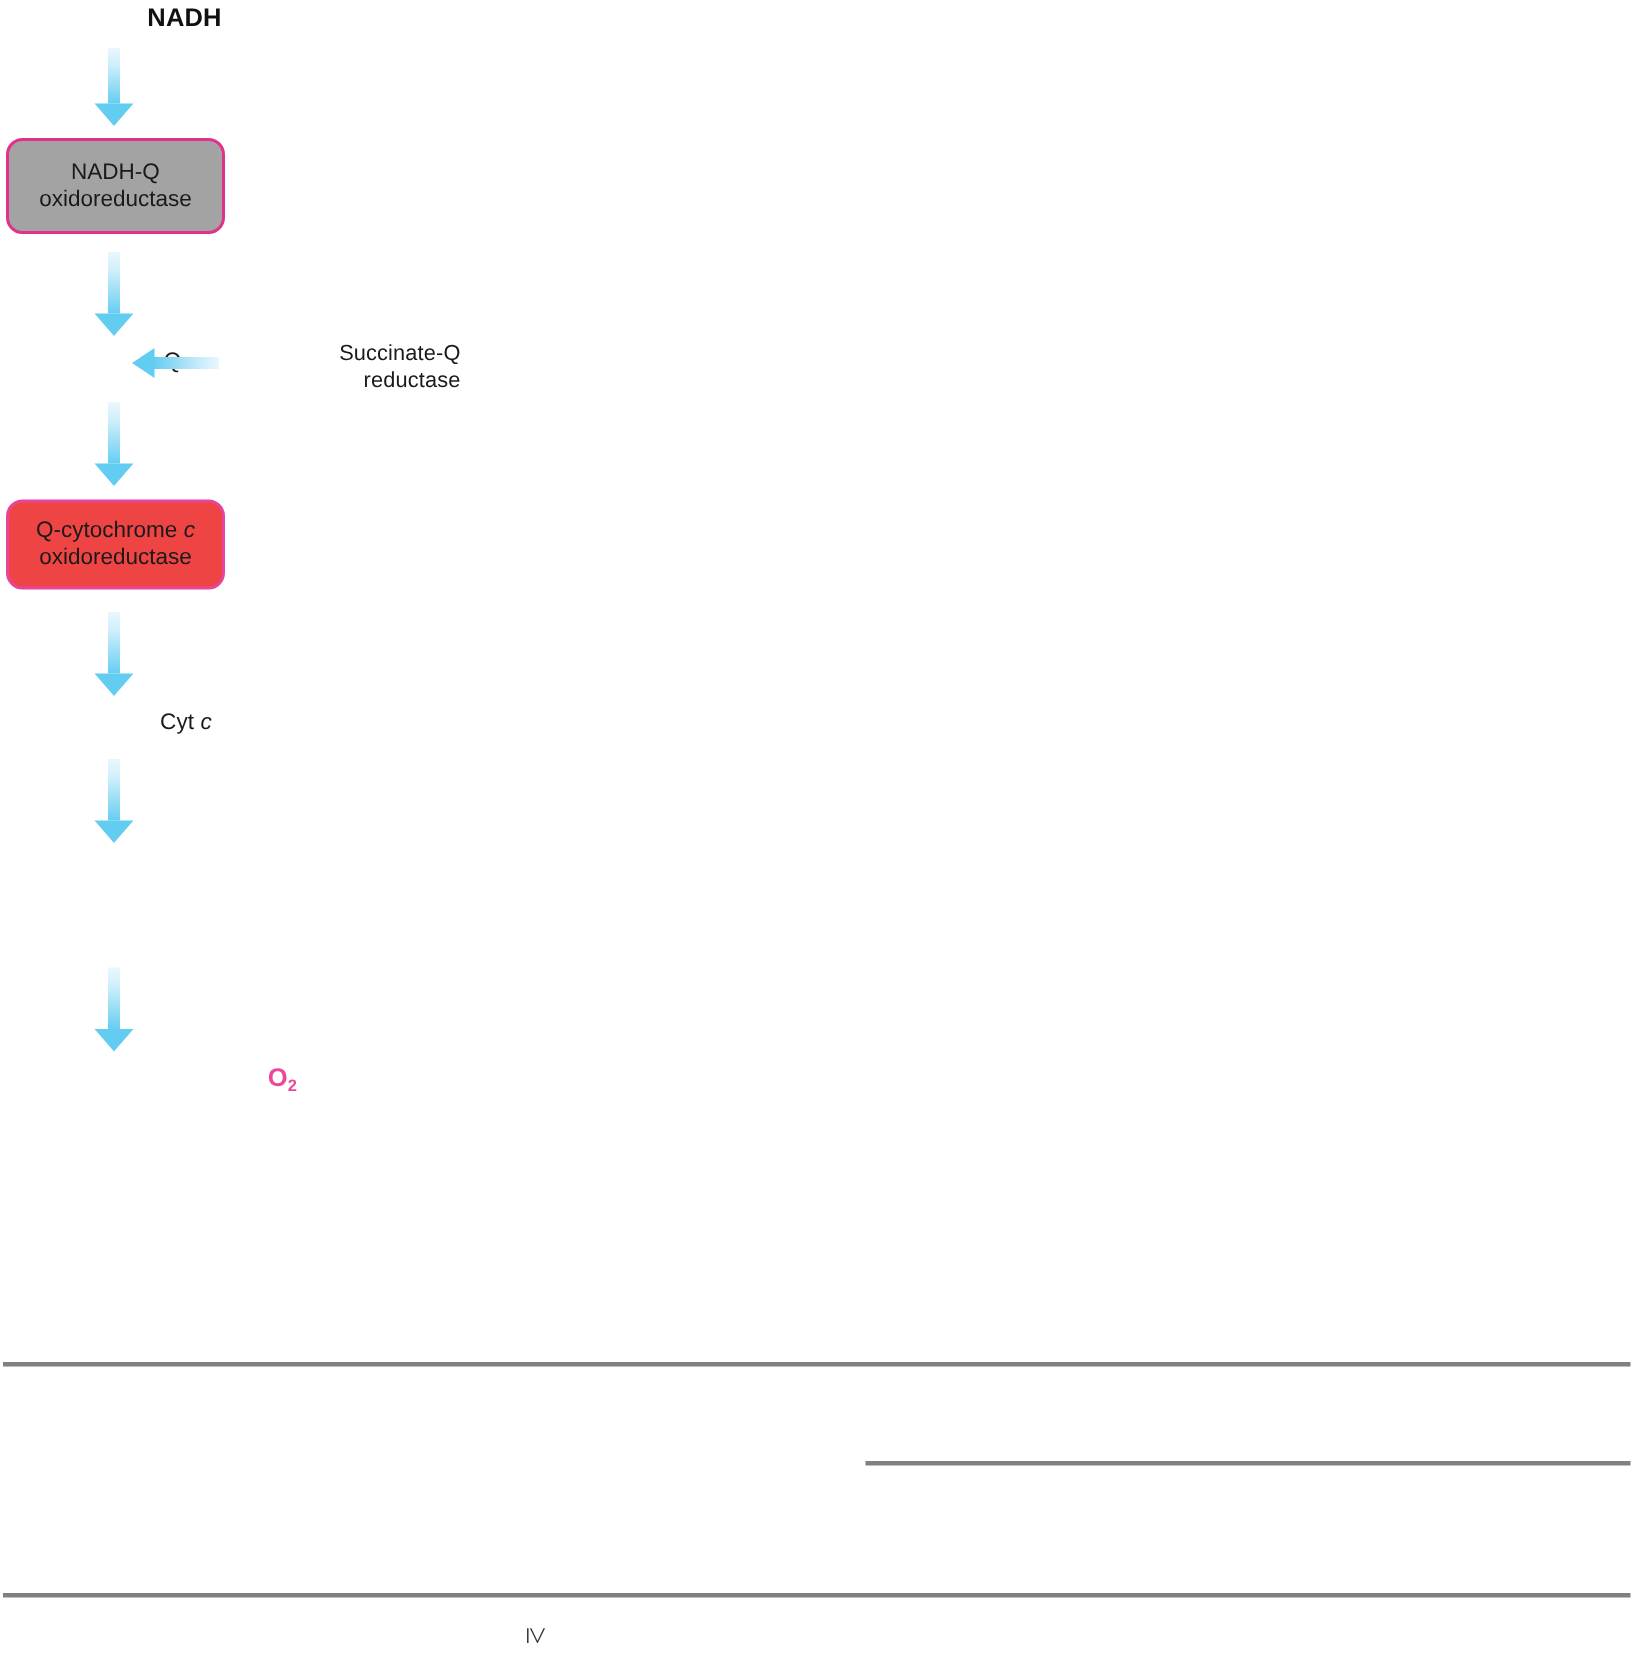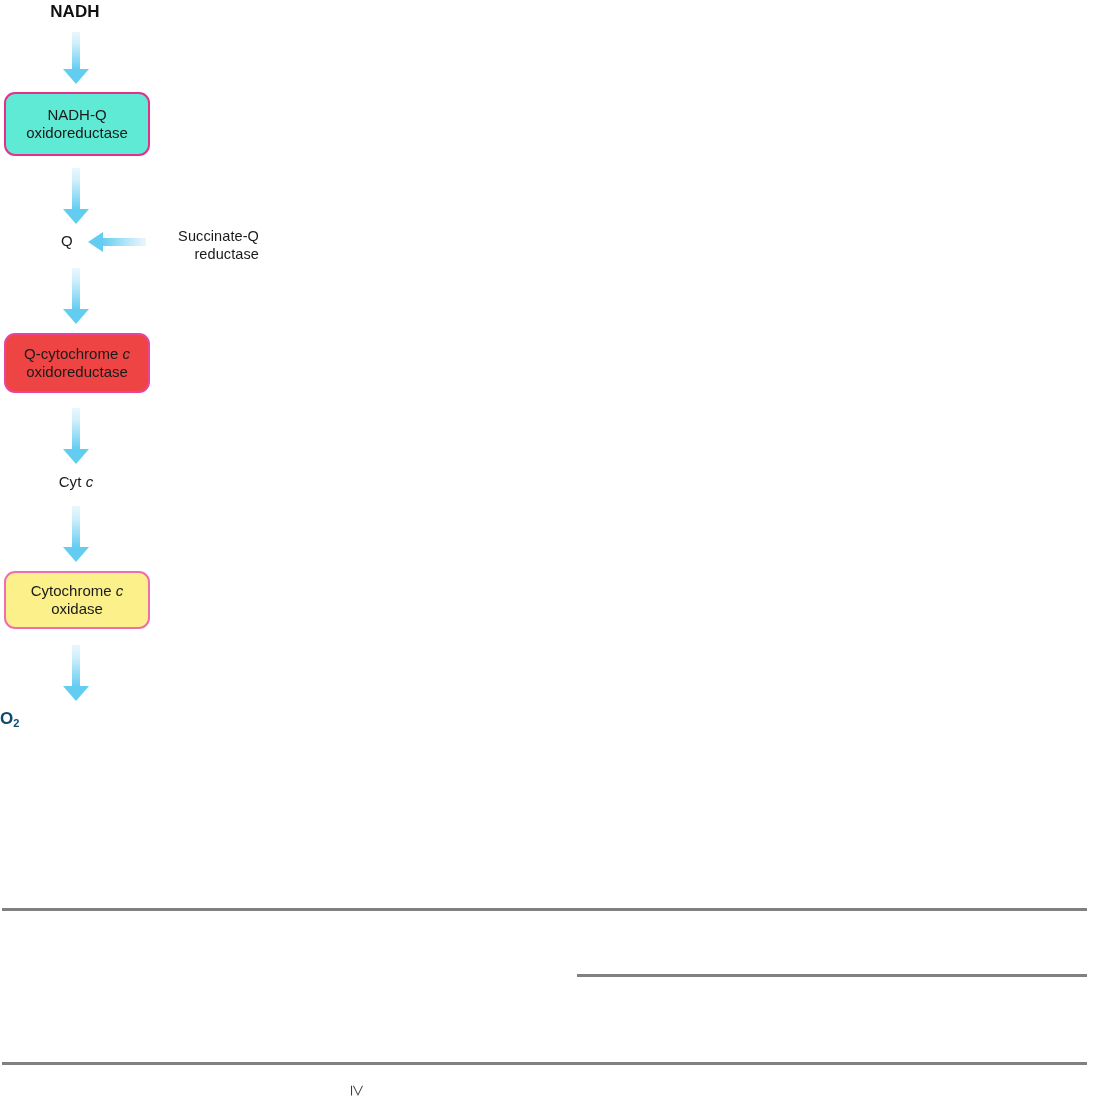--- a/index.html
+++ b/index.html
@@ -21,36 +21,37 @@
     width: 1095px;
     height: 1112px;
   }
 
   
   .label {
     position: absolute;
     white-space: nowrap;
     color: #1a1a1a;
     letter-spacing: .1px;
+    padding-left: 48px;
   }
   .label-nadh {
     left: 0; top: 2px;
     width: 150px;
     text-align: center;
     font-size: 17px;
     font-weight: bold;
     color: #111111;
   }
   .label-o2 {
     left: 0; top: 709px;
     width: 150px;
-    text-align: left;
+    text-align: right;
     font-size: 17px;
     font-weight: bold;
-    color: #0c4a6e;
+    color: #ec4899;
   }
   .label-o2 sub {
     font-size: 11px;
     font-weight: bold;
     vertical-align: -3px;
   }
   .label-q {
     left: 52px; top: 232px;
     width: 30px;
     text-align: center;
@@ -86,21 +87,21 @@
     align-items: center;
     justify-content: center;
     text-align: center;
     font-size: 15px;
     line-height: 18px;
     color: #1a1a1a;
   }
   .box-nadhq {
     top: 92px;
     height: 64px;
-    background: #5eead4;
+    background: #a3a3a3;
     border-color: #e2318d;
   }
   .box-qcytc {
     top: 333px;
     height: 60px;
     background: #ef4444;
     border-color: #e8449a;
   }
   .box-cytcox {
     top: 571px;
@@ -227,26 +228,20 @@
 
   <div class="label label-cytc">
     <span>Cyt </span><i>c</i>
   </div>
 
   <div class="arrow-v" style="left:63px; top:506px; height:58px;">
     <div class="shaft" style="height:41px;"></div>
     <div class="head" style="top:41px;"></div>
   </div>
 
-  <div class="enzyme-box box-cytcox">
-    <div class="label-boxtext">
-      <span>Cytochrome </span><i>c</i><br>
-      <span>oxidase</span>
-    </div>
-  </div>
 
   <div class="arrow-v" style="left:63px; top:645px; height:58px;">
     <div class="shaft" style="height:41px;"></div>
     <div class="head" style="top:41px;"></div>
   </div>
 
   <div class="label label-o2">
     <span>O</span><sub>2</sub>
   </div>
 

